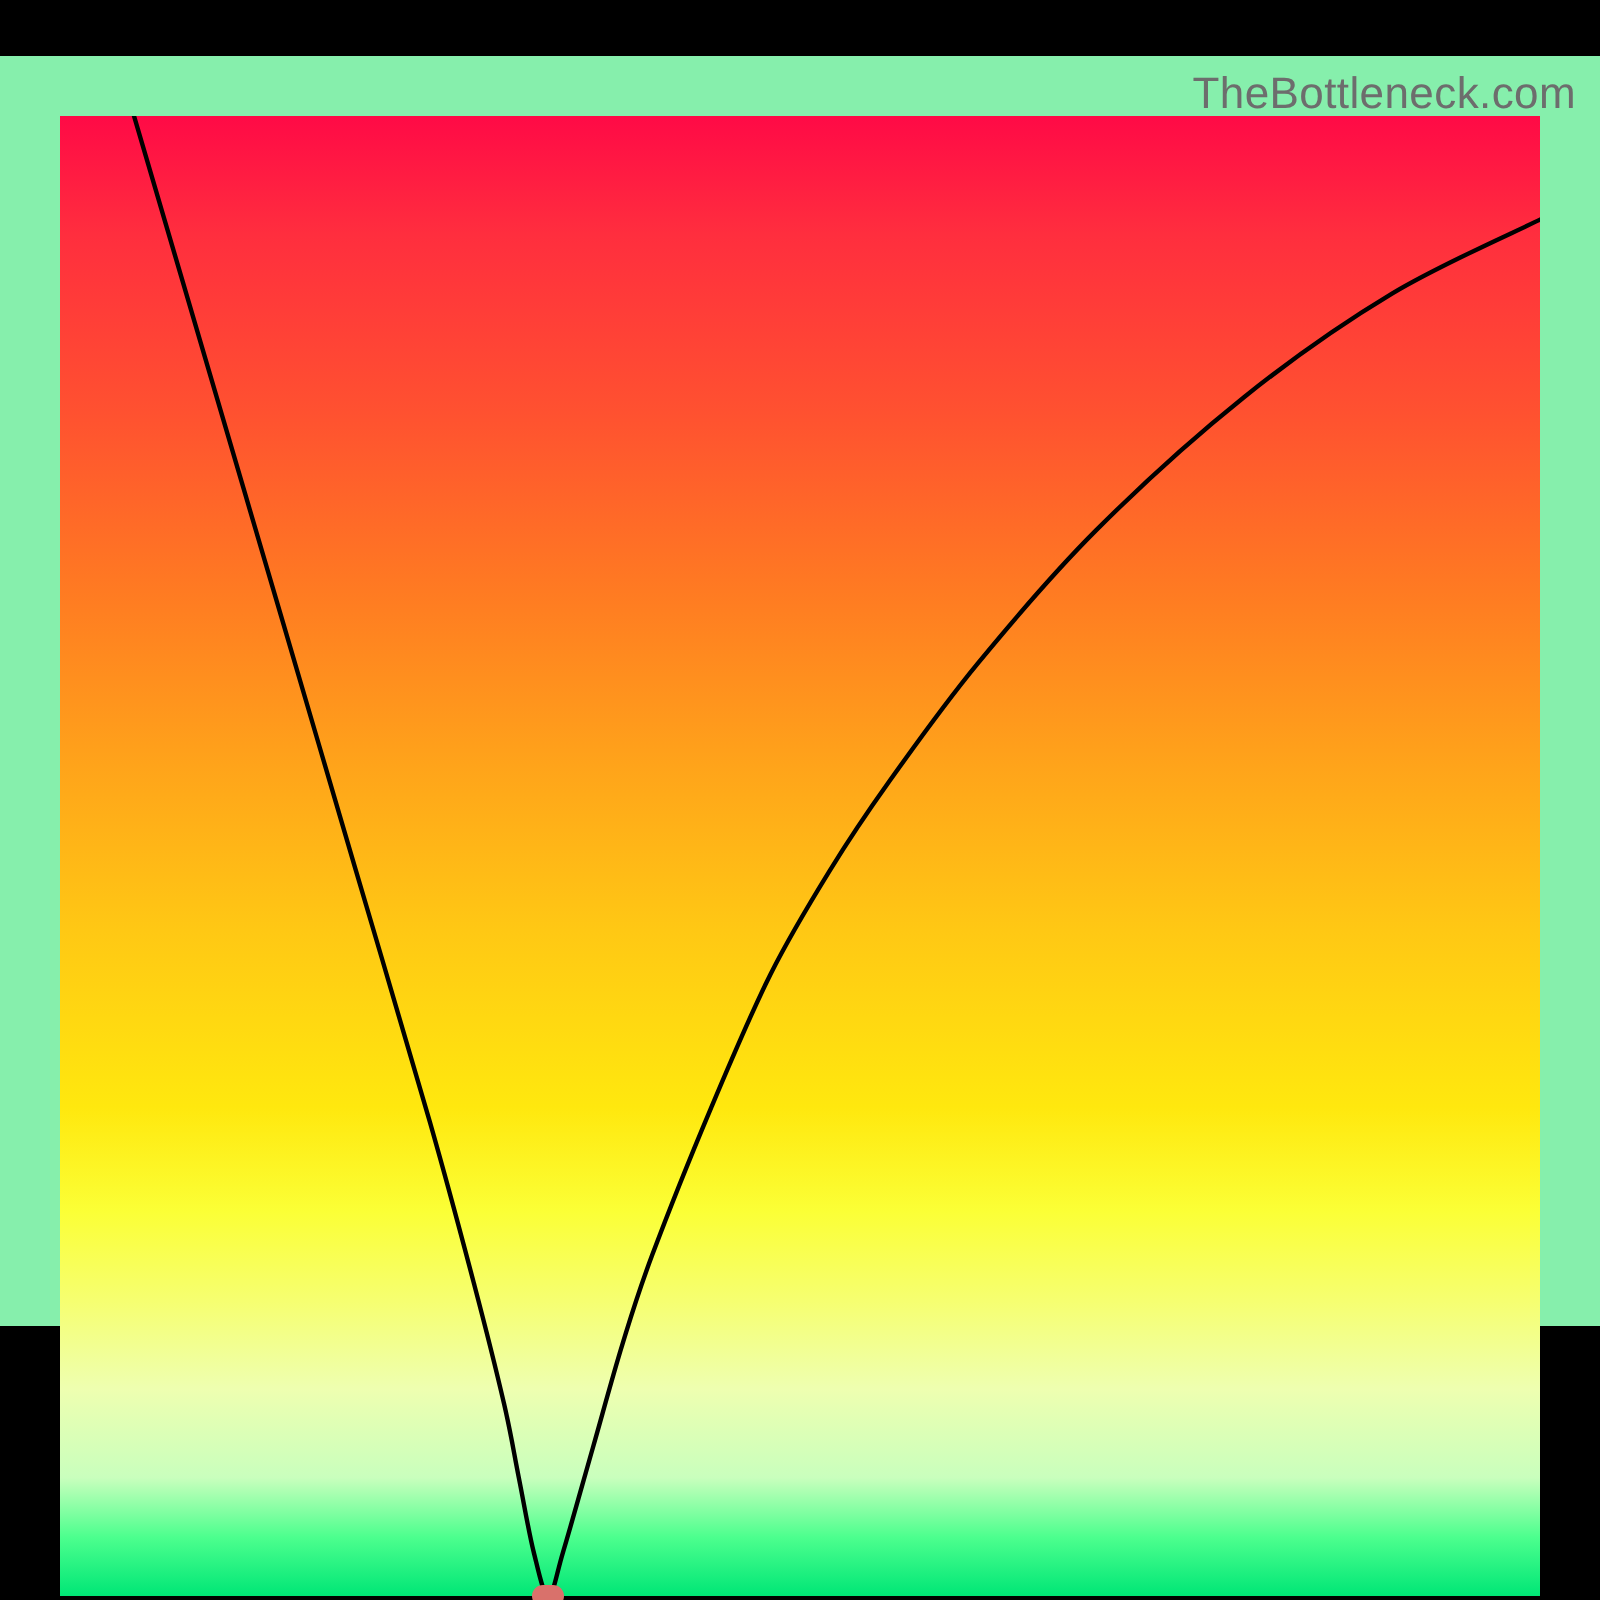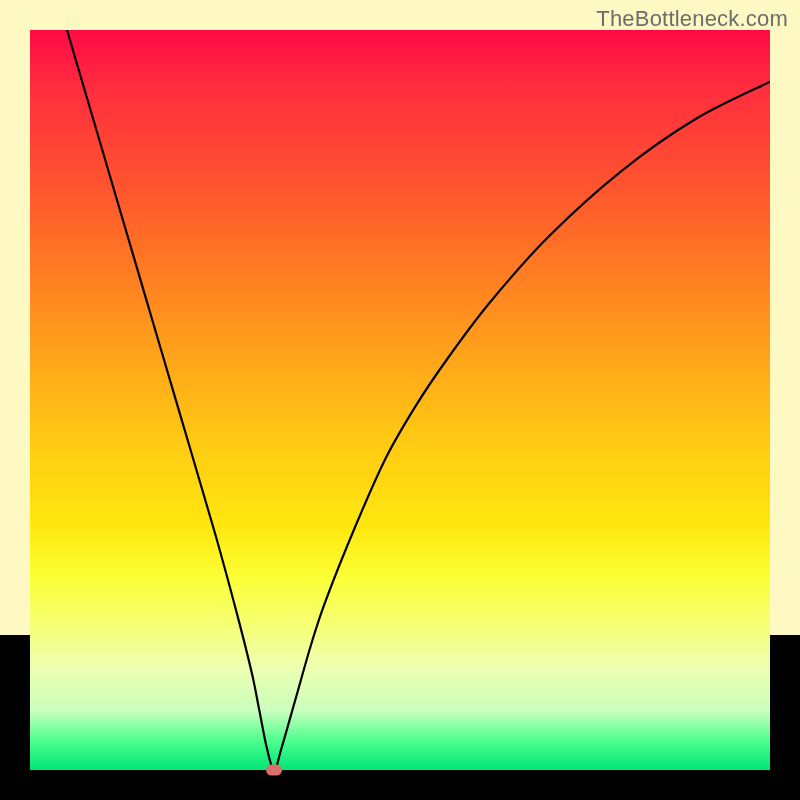--- a/index.html
+++ b/index.html
@@ -8,21 +8,22 @@
     width: 800px;
     height: 800px;
     overflow: hidden;
     background: #000;
     font-family: Arial, Helvetica, sans-serif;
   }
   .frame {
     position: relative;
     width: 800px;
     height: 635px;
-    background: #fef9c3;
+    background: #86efac;
+    margin-top: 28px;
   }
   .plot {
     position: absolute;
     left: 30px;
     top: 30px;
     width: 740px;
     height: 740px;
     
     background: linear-gradient(to bottom,
       #ff0a46 0%,

